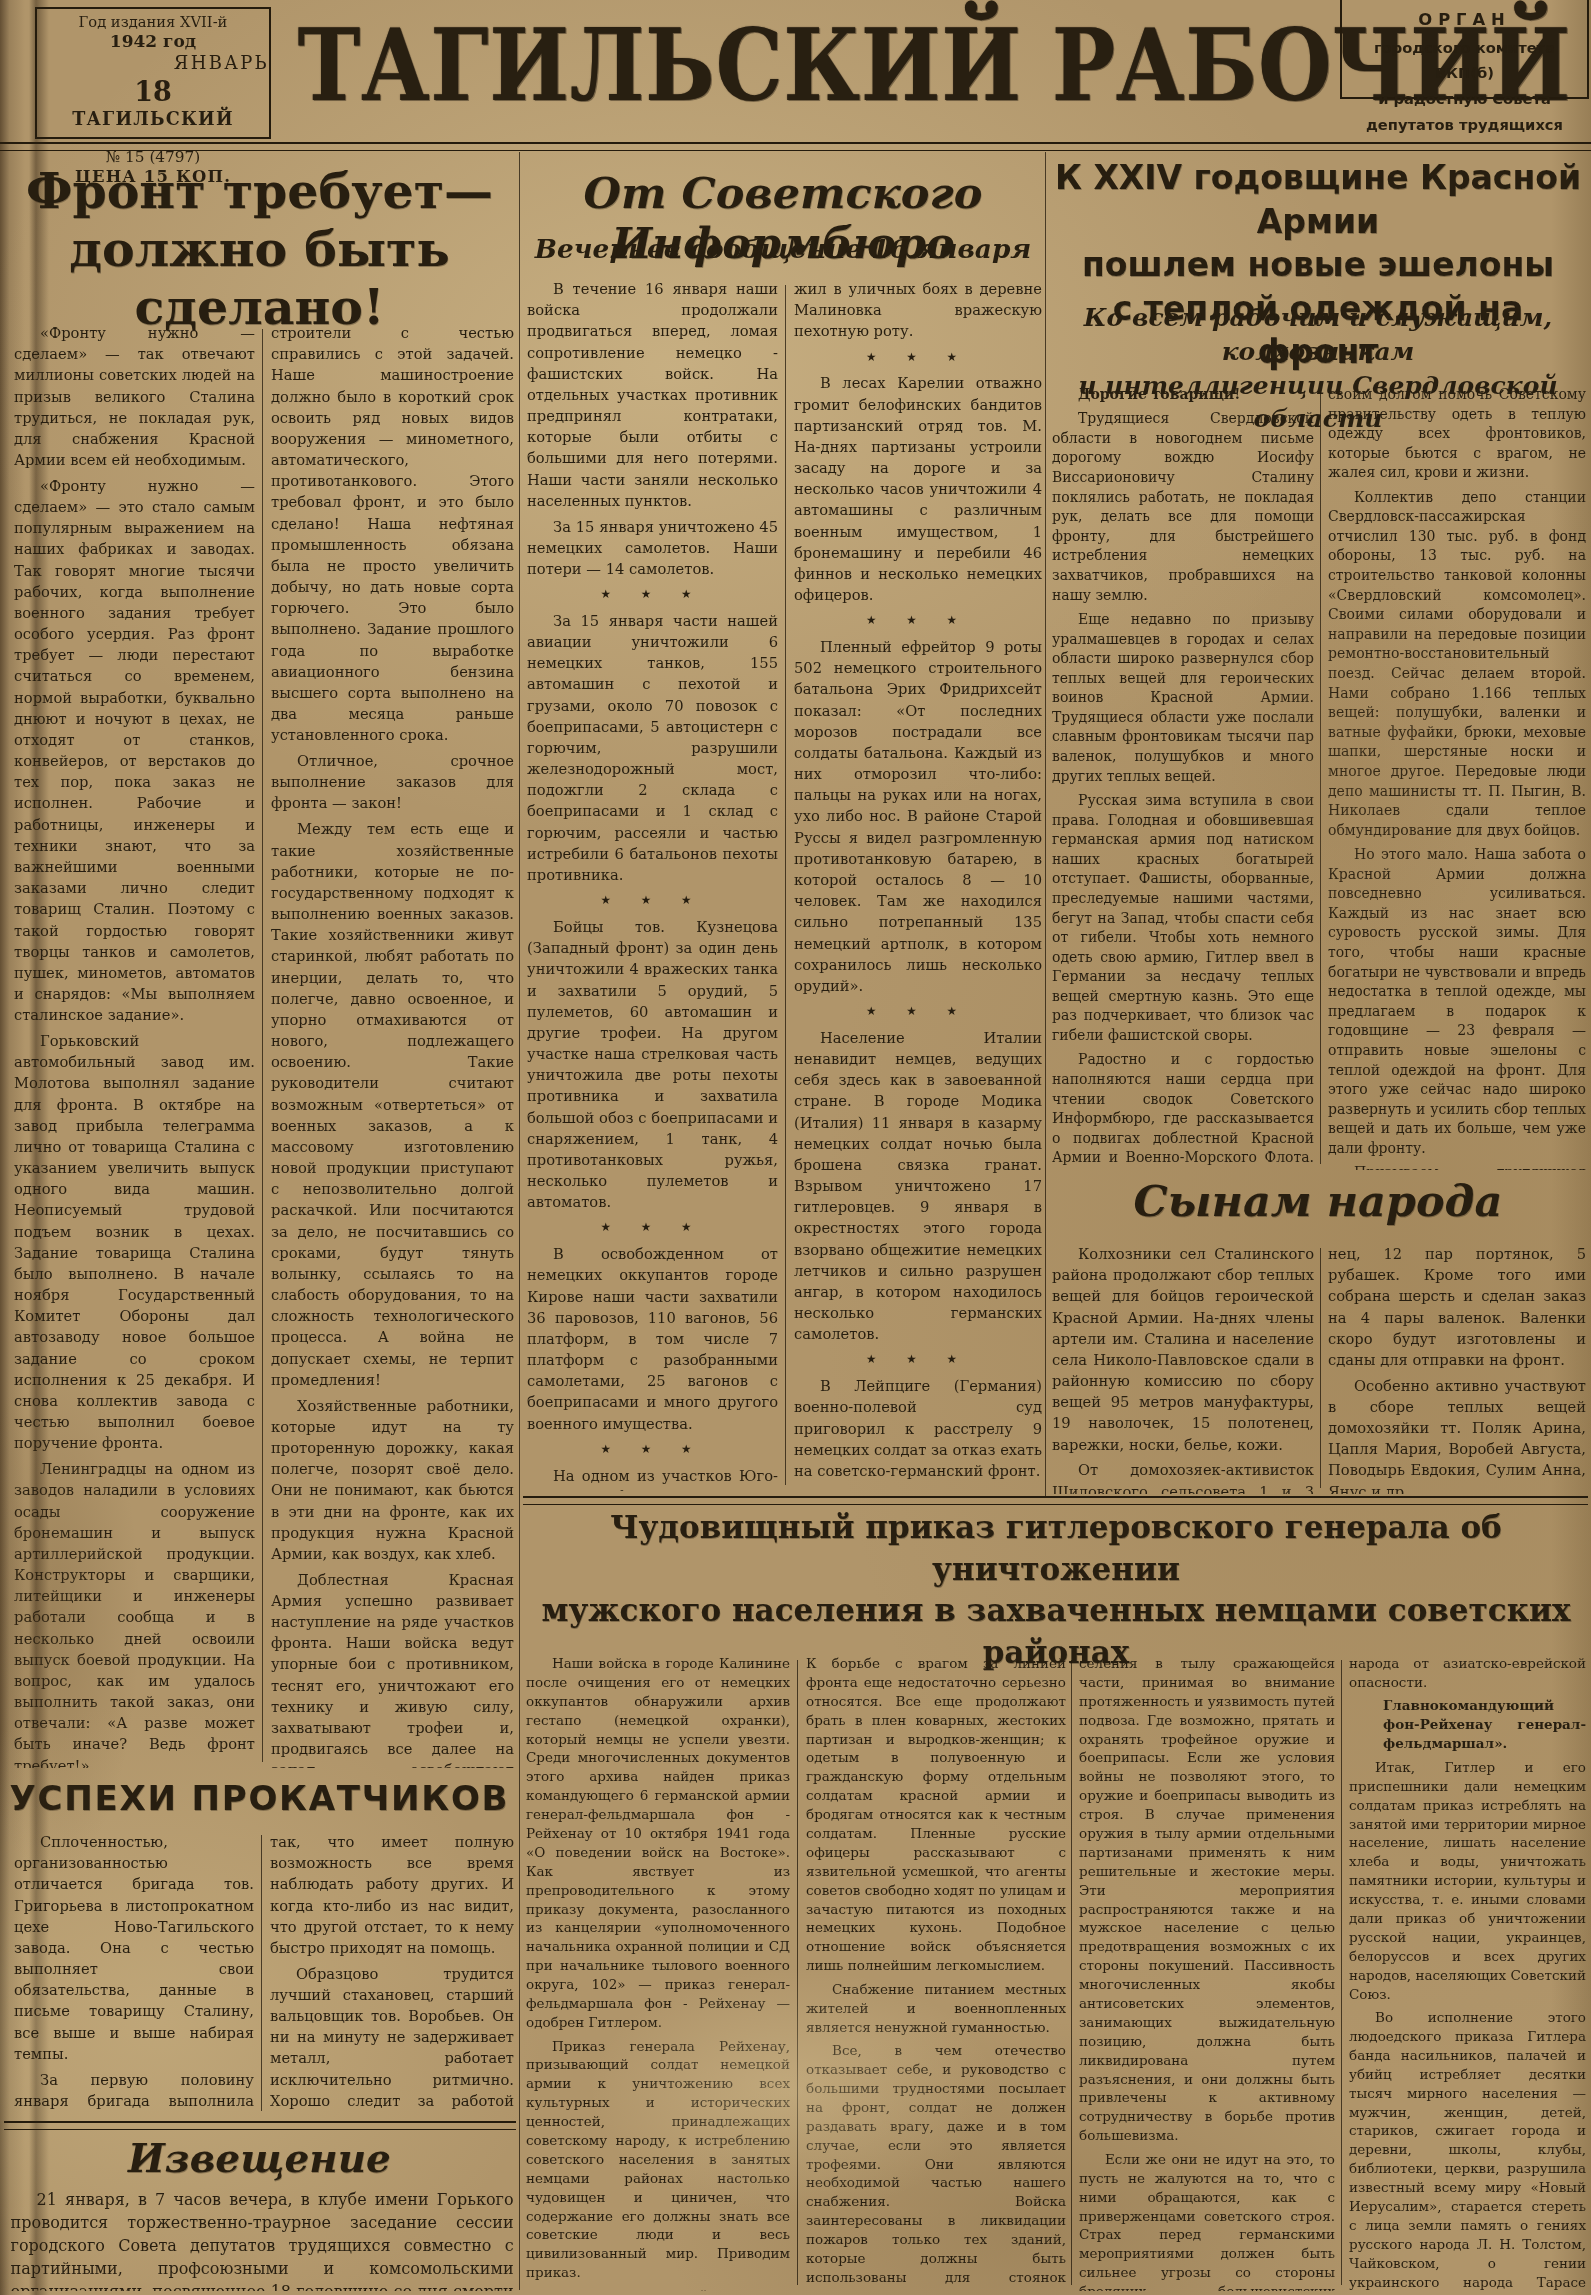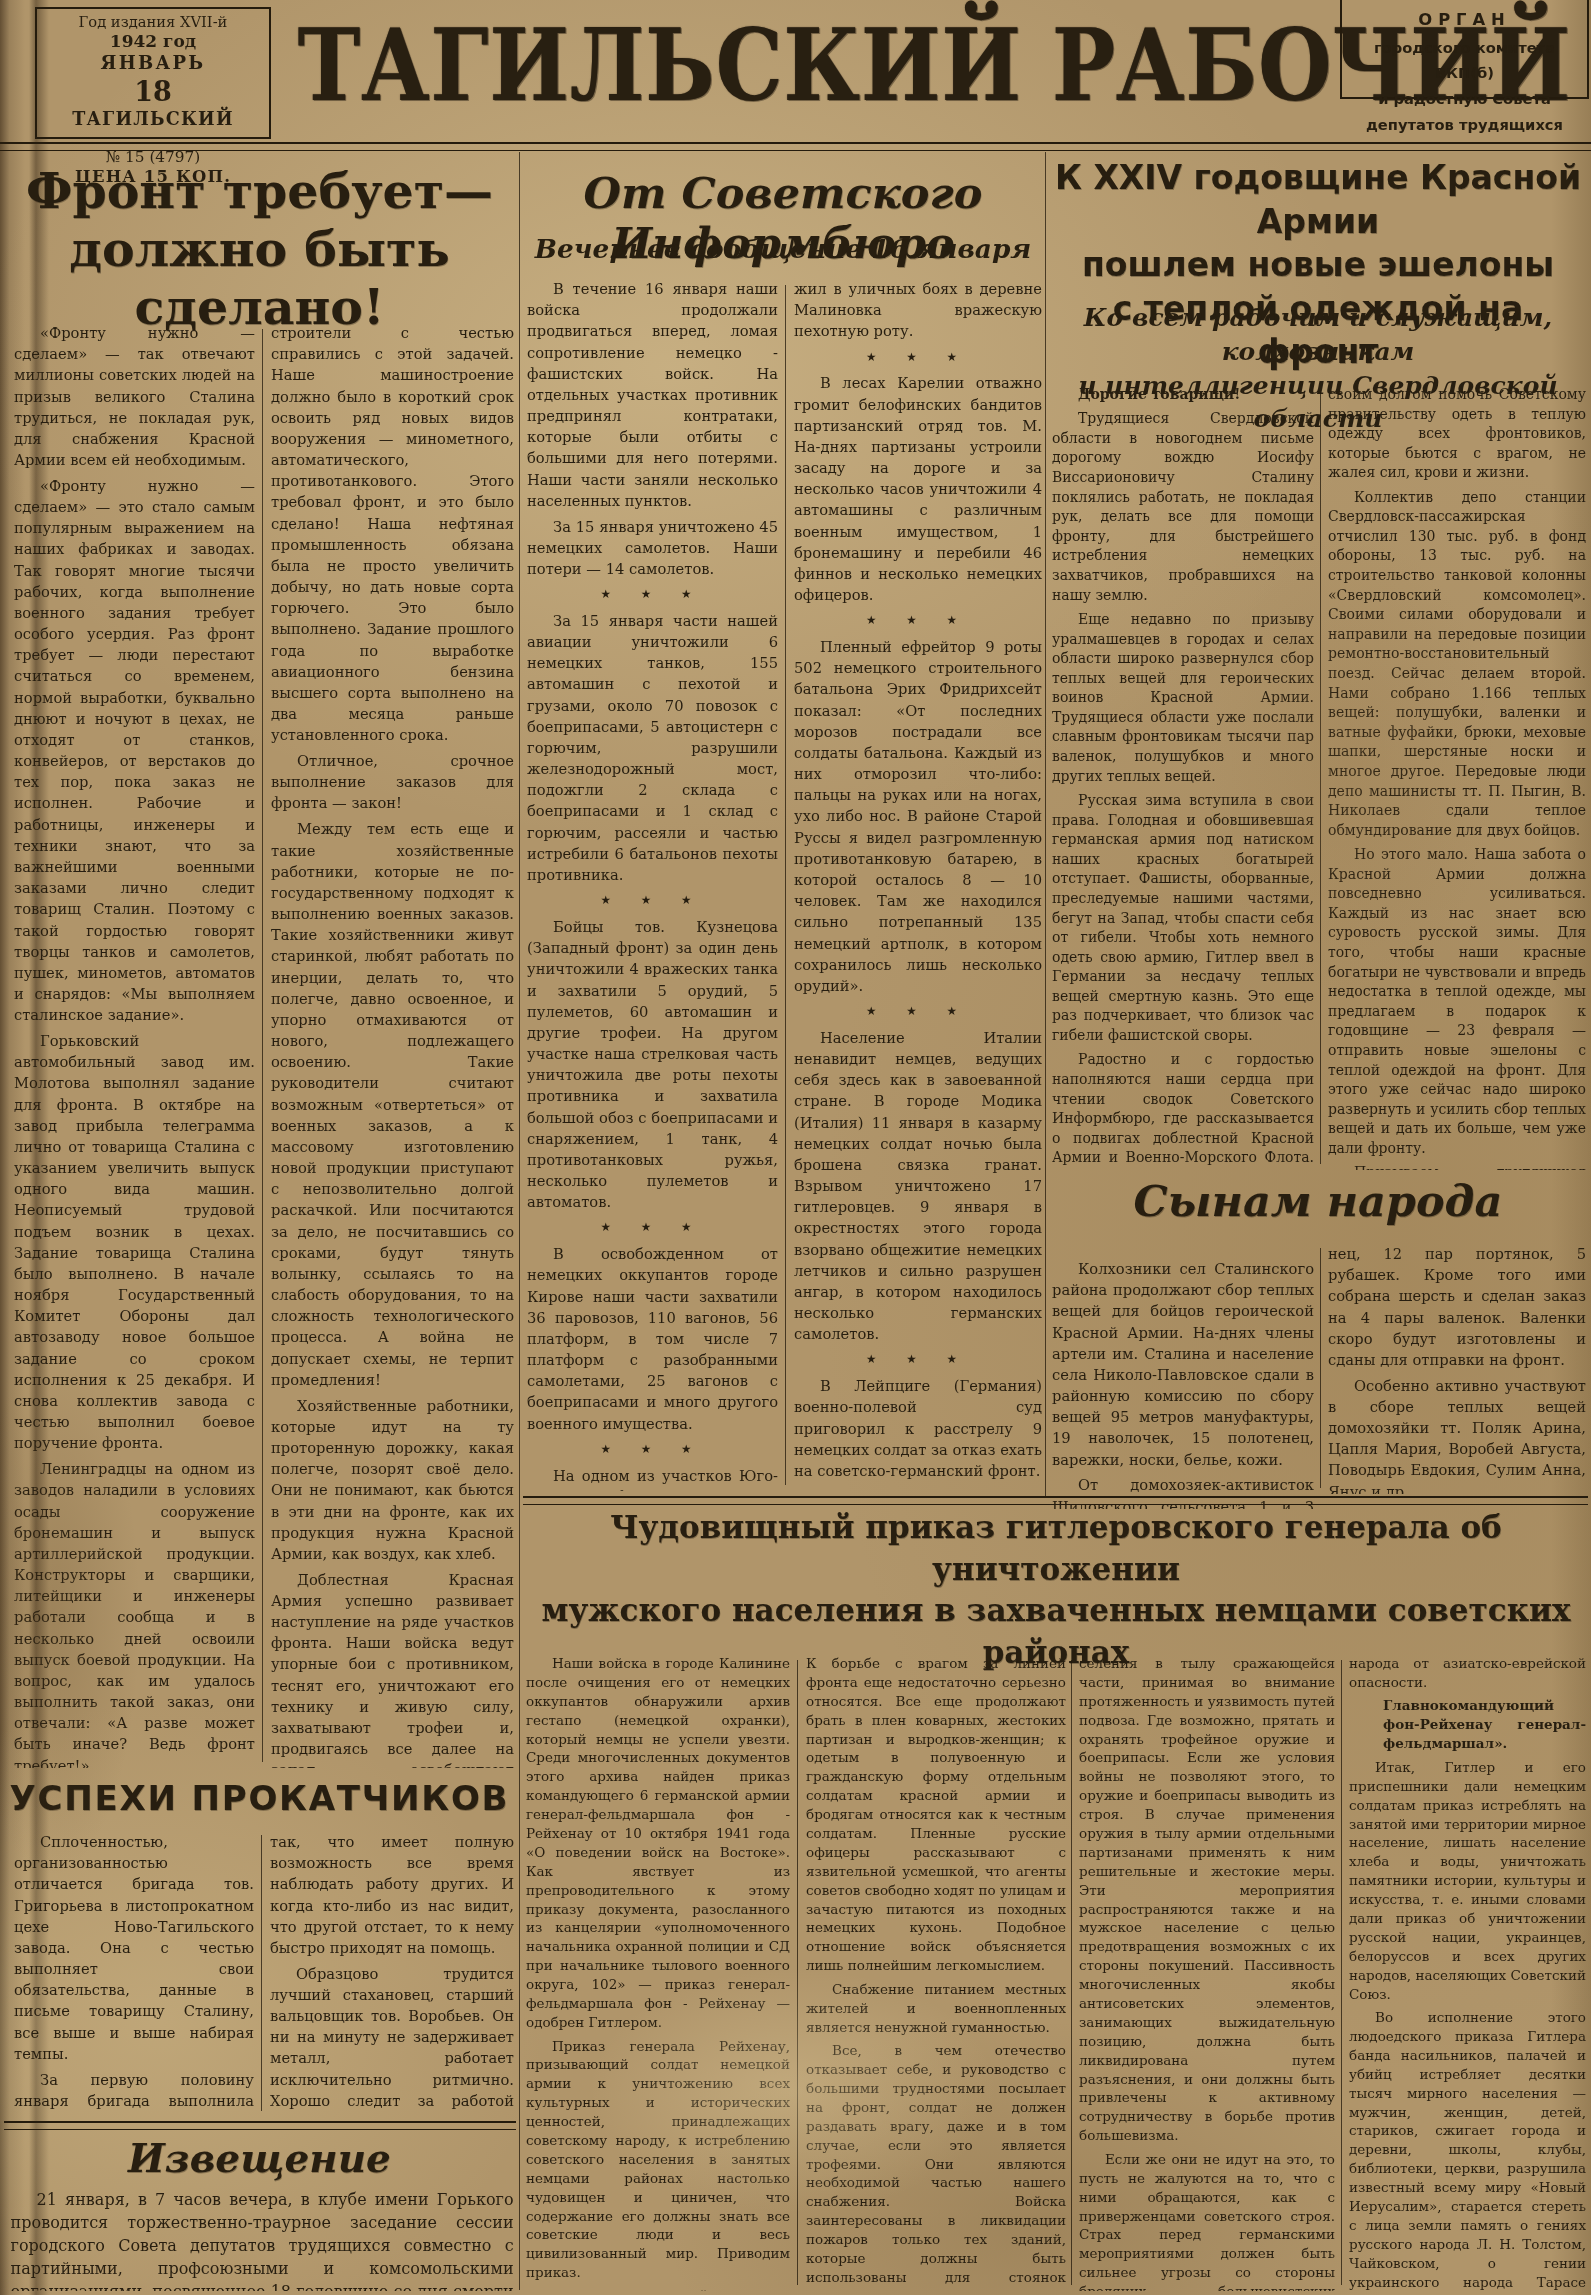--- a/index.html
+++ b/index.html
@@ -15,21 +15,21 @@
       linear-gradient(90deg, transparent 29px, rgba(48,33,16,.45) 36px, rgba(48,33,16,0) 49px),
       linear-gradient(270deg, rgba(86,66,34,.28) 0px, rgba(86,66,34,0) 41px);
   }
   .abs{position:absolute;}
   .ink{color:#281f11;}
   
   #masthead-box{left:35px;top:7px;width:236px;height:132px;border:2.3px solid #241b0d;
     text-align:center;padding-top:3.5px;box-sizing:border-box;line-height:1.25;}
   #masthead-box .m1{font-size:14.7px;}
   #masthead-box .m2{font-size:17px;font-weight:bold;}
-  #masthead-box .m3{font-size:18px;font-weight:bold;letter-spacing:2.3px;}
+  #masthead-box .m3{font-size:18px;font-weight:normal;letter-spacing:2.3px;text-align:right;}
   #masthead-box .m4{font-size:27px;font-weight:bold;}
   #masthead-box .m5{font-size:17.6px;font-weight:bold;letter-spacing:1.2px;}
   #masthead-box .m6{font-size:15.3px;margin-top:18px;}
   #masthead-box .m7{font-size:16.4px;font-weight:bold;letter-spacing:1.2px;}
   #paper-title{left:271px;top:5.9px;width:1057px;text-align:center;
     font-size:89px;font-weight:bold;white-space:nowrap;letter-spacing:0.6px;
     transform:scale(.95,1.12);transform-origin:center top;
     text-shadow:1.2px 1.2px 0 rgba(20,12,4,.35), 0 0 1.2px rgba(20,12,4,.6);}
   #organ-box{left:1340px;top:0px;width:249px;height:99px;border:2.3px solid #241b0d;border-top:none;
     text-align:center;box-sizing:border-box;padding-top:5.9px;
@@ -173,21 +173,21 @@
     </div>
   <div class="abs vrule" style="left:1320px;top:392px;height:772px;"></div>
   <div class="colbox col" style="left:1328px;top:385px;width:258px;height:785px;font-size:14px;line-height:1.4;">
       <p style="text-indent: 0px;">своим долгом помочь Советскому правительству одеть в теплую одежду всех фронтовиков, которые бьются с врагом, не жалея сил, крови и жизни.</p>
       <p>Коллектив депо станции Свердловск-пассажирская отчислил 130 тыс. руб. в фонд обороны, 13 тыс. руб. на строительство танковой колонны «Свердловский комсомолец». Своими силами оборудовали и направили на передовые позиции ремонтно-восстановительный поезд. Сейчас делаем второй. Нами собрано 1.166 теплых вещей: полушубки, валенки и ватные фуфайки, брюки, меховые шапки, шерстяные носки и многое другое. Передовые люди депо машинисты тт. П. Пыгин, В. Николаев сдали теплое обмундирование для двух бойцов.</p>
       <p>Но этого мало. Наша забота о Красной Армии должна повседневно усиливаться. Каждый из нас знает всю суровость русской зимы. Для того, чтобы наши красные богатыри не чувствовали и впредь недостатка в теплой одежде, мы предлагаем в подарок к годовщине — 23 февраля — отправить новые эшелоны с теплой одеждой на фронт. Для этого уже сейчас надо широко развернуть и усилить сбор теплых вещей и дать их больше, чем уже дали фронту.</p>
       <p>Призываем трудящихся Свердловской области поддержать наше предложение. Выполним свою клятву товарищу Сталину. Организуем сбор теплых вещей. Каждая семья, каждый трудящийся должен участвовать в этом большом народном деле.</p>
     </div>
 
   <div class="abs hl-serif" id="sons-hl">Сынам народа</div>
-  <div class="colbox col" style="left:1052px;top:1243px;width:262px;height:251px;margin-top:15px;">
+  <div class="colbox col" style="left:1052px;top:1243px;width:262px;height:251px;">
       <p>Колхозники сел Сталинского района продолжают сбор теплых вещей для бойцов героической Красной Армии. На-днях члены артели им. Сталина и население села Николо-Павловское сдали в районную комиссию по сбору вещей 95 метров мануфактуры, 19 наволочек, 15 полотенец, варежки, носки, белье, кожи.</p>
       <p>От домохозяек-активисток Шиловского сельсовета 1 и 3 участков дополнительно поступило много ценных вещей, в том числе 37 наволочек, 36 полоте-</p>
     </div>
   <div class="abs vrule" style="left:1320px;top:1248px;height:240px;"></div>
   <div class="colbox col" style="left:1328px;top:1243px;width:258px;height:251px;">
       <p style="text-indent: 0px;">нец, 12 пар портянок, 5 рубашек. Кроме того ими собрана шерсть и сделан заказ на 4 пары валенок. Валенки скоро будут изготовлены и сданы для отправки на фронт.</p>
       <p>Особенно активно участвуют в сборе теплых вещей домохозяйки тт. Поляк Арина, Цапля Мария, Воробей Августа, Поводырь Евдокия, Сулим Анна, Янус и др.</p>
     </div>
 
   <div class="abs hrule2" style="left:523px;top:1496px;width:1065px;"></div>

